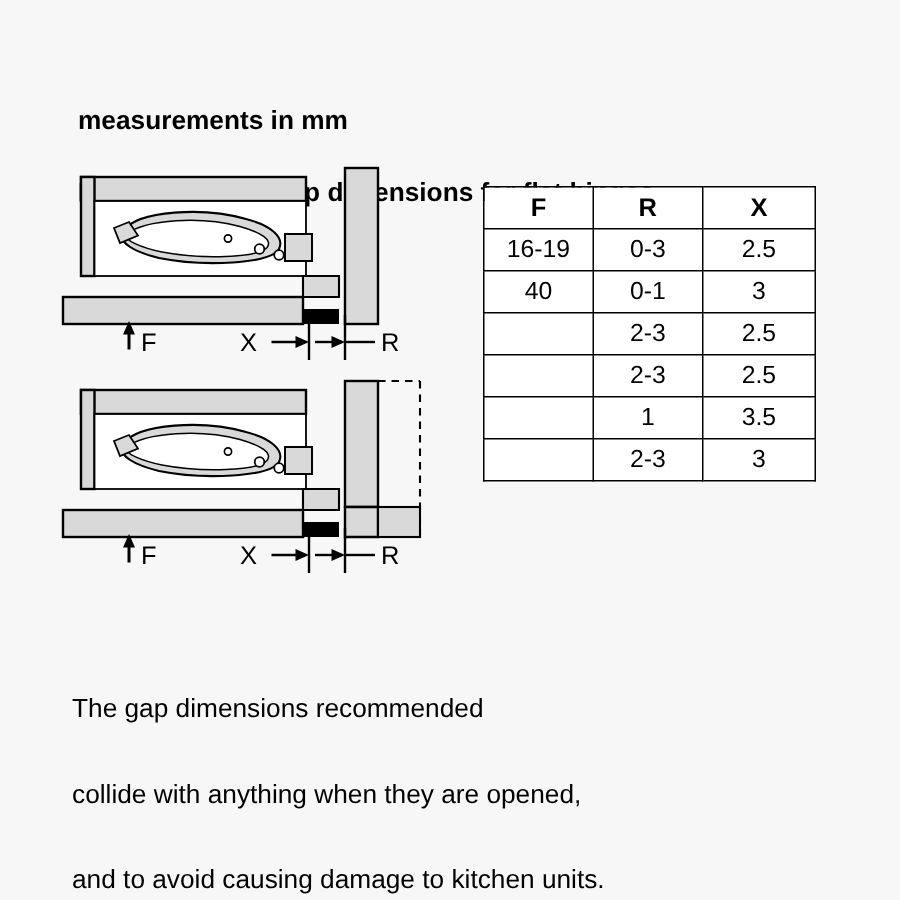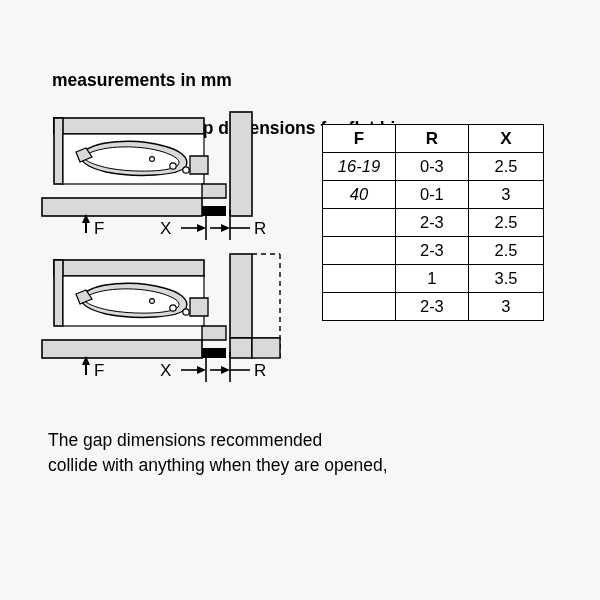--- a/index.html
+++ b/index.html
@@ -67,21 +67,20 @@
     padding: 0;
     font-weight: normal;
     background: #fff;
   }
   table.dim-table th {
     font-weight: bold;
     font-size: 17px;
   }
   table.dim-table td.col-f {
     width: 33%;
-    font-style: italic;
   }
   table.dim-table td.col-r {
     width: 33%;
   }
   table.dim-table td.col-x {
     width: 34%;
   }
   table.dim-table td.blank {
     border-top: 0;
   }
@@ -90,20 +89,21 @@
   .footer-text {
     position: absolute;
     left: 48px;
     top: 428px;
     width: 530px;
     font-size: 17.5px;
     line-height: 25px;
   }
   .footer-line {
     display: block;
+    margin-top: 32px;
   }
 </style>
 </head>
 <body>
 
 <div class="page">
 
   <div class="heading">
     <span class="heading-line">measurements in mm</span>
     <span class="heading-line">Recommended gap dimensions for flat hinges</span>
@@ -239,15 +239,16 @@
           <td class="col-r">2-3</td>
           <td class="col-x">3</td>
         </tr>
       </tbody>
     </table>
   </div>
 
   <div class="footer-text">
     <span class="footer-line">The gap dimensions recommended</span>
     <span class="footer-line">collide with anything when they are opened,</span>
+    <span class="footer-line">and to avoid causing damage to kitchen units.</span>
   </div>
 
 </div>
 
 </body></html>

